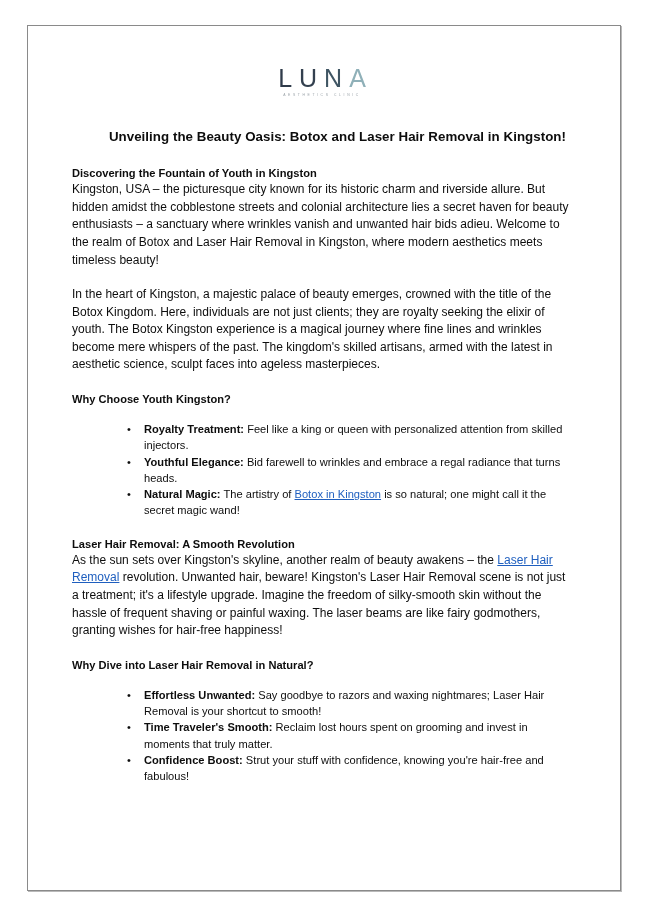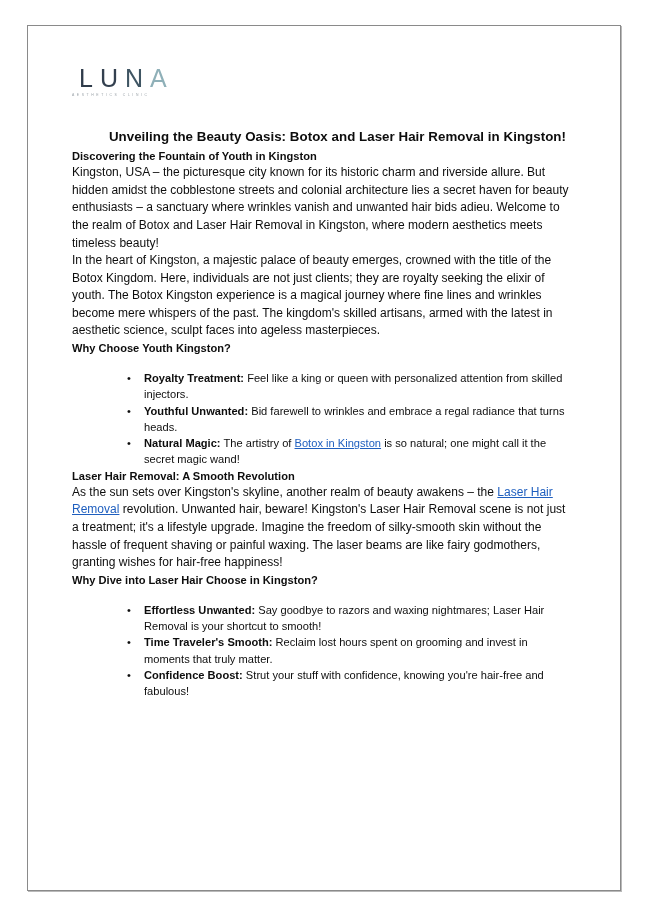--- a/index.html
+++ b/index.html
@@ -28,21 +28,21 @@
   #content {
     position: absolute;
     left: 44px;
     top: 0;
     width: 500px;
   }
 
   
   .logo-block {
     margin-top: 40px;
-    text-align: left;
+    text-align: center;
   }
   .logo-word {
     display: inline-block;
     font-family: "Liberation Sans", sans-serif;
     font-size: 25px;
     letter-spacing: 7px;
     font-weight: 300;
     line-height: 1;
     color: #2f3b4a;
     padding-left: 7px;
@@ -67,21 +67,21 @@
     font-size: 13.3px;
     font-weight: bold;
     color: #0d0d0d;
     text-align: right;
     line-height: 1.55;
     letter-spacing: 0.05px;
     padding: 0 6px;
   }
 
   
-  .section { }
+  .section { margin-top: 17px; }
   .section:first-of-type { margin-top: 20px; }
 
   h2.sec-head {
     margin: 0;
     font-size: 11.1px;
     font-weight: bold;
     color: #0d0d0d;
     line-height: 1.46;
     letter-spacing: 0.01px;
   }
@@ -144,35 +144,35 @@
       <p class="sec-body">In the heart of Kingston, a majestic palace of beauty emerges, crowned with the title of the Botox Kingdom. Here, individuals are not just clients; they are royalty seeking the elixir of youth. The Botox Kingston experience is a magical journey where fine lines and wrinkles become mere whispers of the past. The kingdom's skilled artisans, armed with the latest in aesthetic science, sculpt faces into ageless masterpieces.</p>
     </div>
 
     <div class="section">
       <h2 class="sec-head">Why Choose Youth Kingston?</h2>
       <ul class="bullets">
         <li>
           <span class="dot">•</span><span class="b-lead">Royalty Treatment:</span><span> Feel like a king or queen with personalized attention from skilled injectors.</span>
         </li>
         <li>
-          <span class="dot">•</span><span class="b-lead">Youthful Unwanted:</span><span> Bid farewell to wrinkles and embrace a regal radiance that turns heads.</span>
+          <span class="dot">•</span><span class="b-lead">Youthful Elegance:</span><span> Bid farewell to wrinkles and embrace a regal radiance that turns heads.</span>
         </li>
         <li>
           <span class="dot">•</span><span class="b-lead">Natural Magic:</span><span> The artistry of </span><a class="link" href="#">Botox in Kingston</a><span> is so natural; one might call it the secret magic wand!</span>
         </li>
       </ul>
     </div>
 
     <div class="section">
       <h2 class="sec-head">Laser Hair Removal: A Smooth Revolution</h2>
       <p class="sec-body"><span>As the sun sets over Kingston's skyline, another realm of beauty awakens – the </span><a class="link" href="#">Laser Hair Removal</a><span> revolution. Unwanted hair, beware! Kingston's Laser Hair Removal scene is not just a treatment; it's a lifestyle upgrade. Imagine the freedom of silky-smooth skin without the hassle of frequent shaving or painful waxing. The laser beams are like fairy godmothers, granting wishes for hair-free happiness!</span></p>
     </div>
 
     <div class="section">
-      <h2 class="sec-head">Why Dive into Laser Hair Choose in Kingston?</h2>
+      <h2 class="sec-head">Why Dive into Laser Hair Removal in Natural?</h2>
       <ul class="bullets">
         <li>
           <span class="dot">•</span><span class="b-lead">Effortless Unwanted:</span><span> Say goodbye to razors and waxing nightmares; Laser Hair Removal is your shortcut to smooth!</span>
         </li>
         <li>
           <span class="dot">•</span><span class="b-lead">Time Traveler's Smooth:</span><span> Reclaim lost hours spent on grooming and invest in moments that truly matter.</span>
         </li>
         <li>
           <span class="dot">•</span><span class="b-lead">Confidence Boost:</span><span> Strut your stuff with confidence, knowing you're hair-free and fabulous!</span>
         </li>

